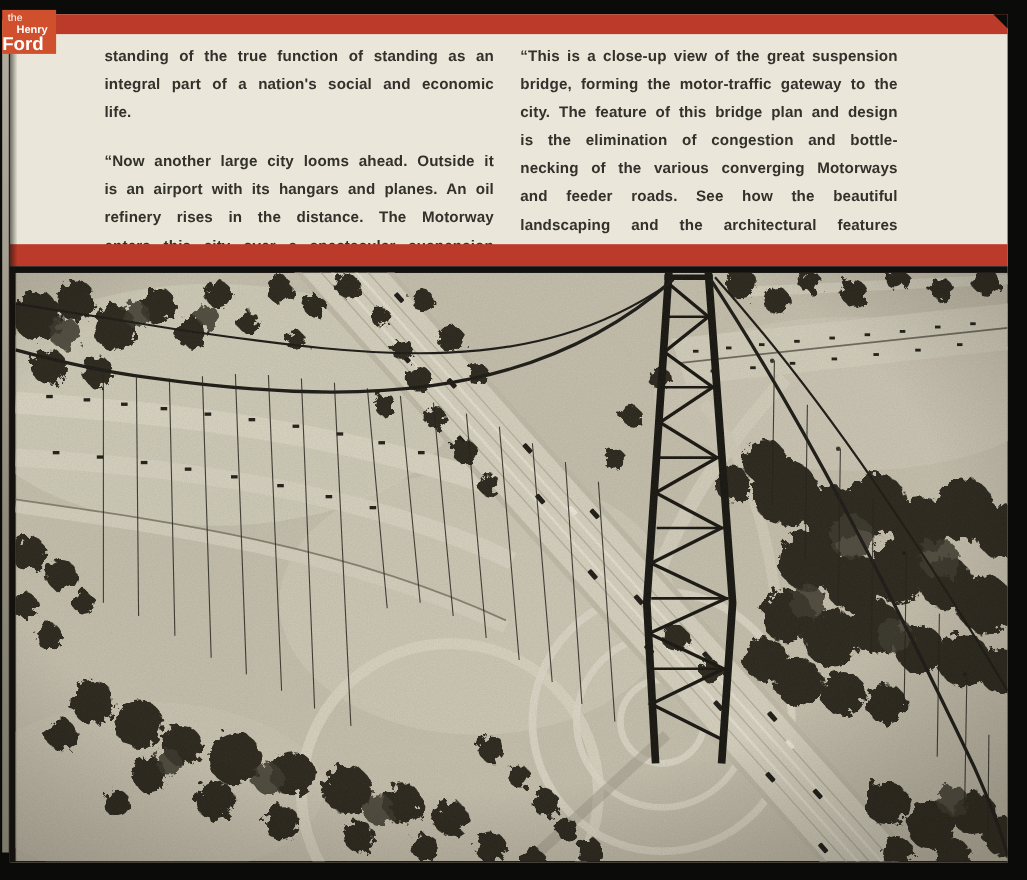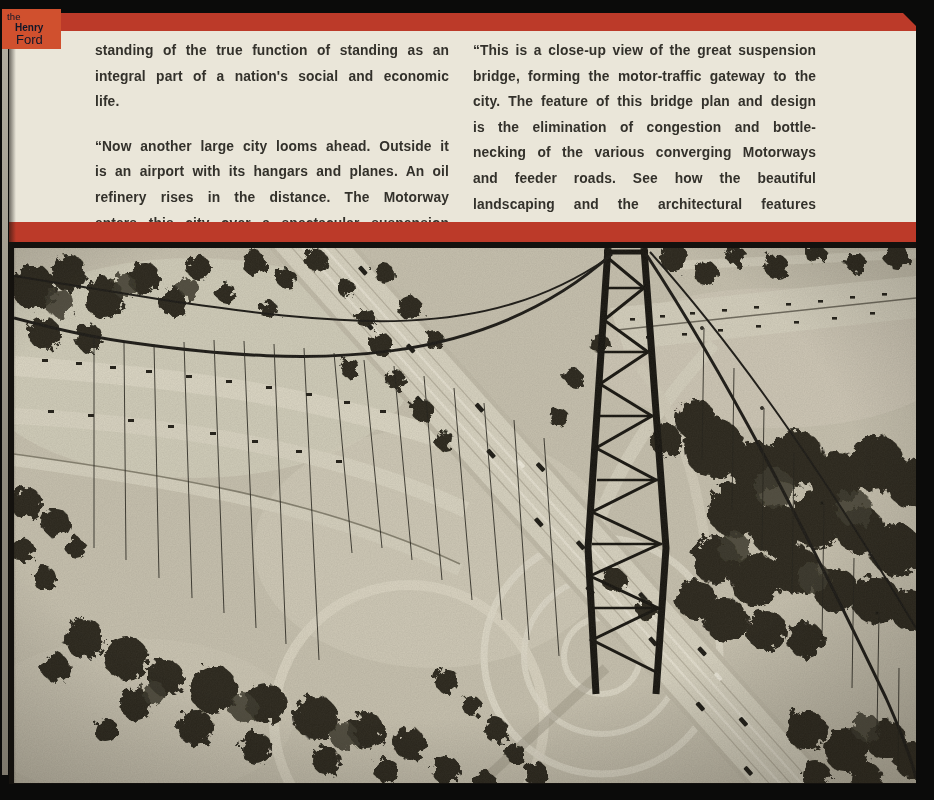--- a/index.html
+++ b/index.html
@@ -34,25 +34,25 @@
   .col{position:absolute;top:7px;color:var(--ink);font-size:13.8px;line-height:25.6px;
     font-weight:bold;text-align:justify;letter-spacing:.12px;word-spacing:2.4px;}
   .col p + p{margin-top:19px;}
   .col-left{left:86px;width:354px;}
   .col-right{left:464px;width:343px;}
 
   .photo-strip{position:absolute;top:229px;left:0;right:0;bottom:0;background:#13110e;}
   .photo{position:absolute;left:5px;top:6px;width:902px;height:535px;display:block;}
 
   
-  .hf-logo{position:absolute;left:2px;top:9px;width:59px;height:40px;background:var(--logo-orange);
-    color:#0f172a;z-index:9;overflow:hidden;}
+  .hf-logo{position:absolute;left:2px;top:9px;width:49px;height:40px;background:var(--logo-orange);
+    color:#ffffff;z-index:9;overflow:hidden;}
   .hf-the{font-size:9.5px;line-height:10px;margin:3px 0 0 5px;letter-spacing:.2px;}
   .hf-henry{font-size:10px;line-height:11px;font-weight:bold;margin:0 0 0 13px;}
-  .hf-ford{font-size:13px;line-height:13px;font-weight:normal;margin:0 0 0 14px;}
+  .hf-ford{font-size:17px;line-height:13px;font-weight:bold;margin:0 0 0 0;}
 </style>
 </head>
 <body>
 
 <div class="stage">
 
   <div class="edge-sliver"></div>
 
   <div class="hf-logo">
     <div class="hf-the">the</div>

